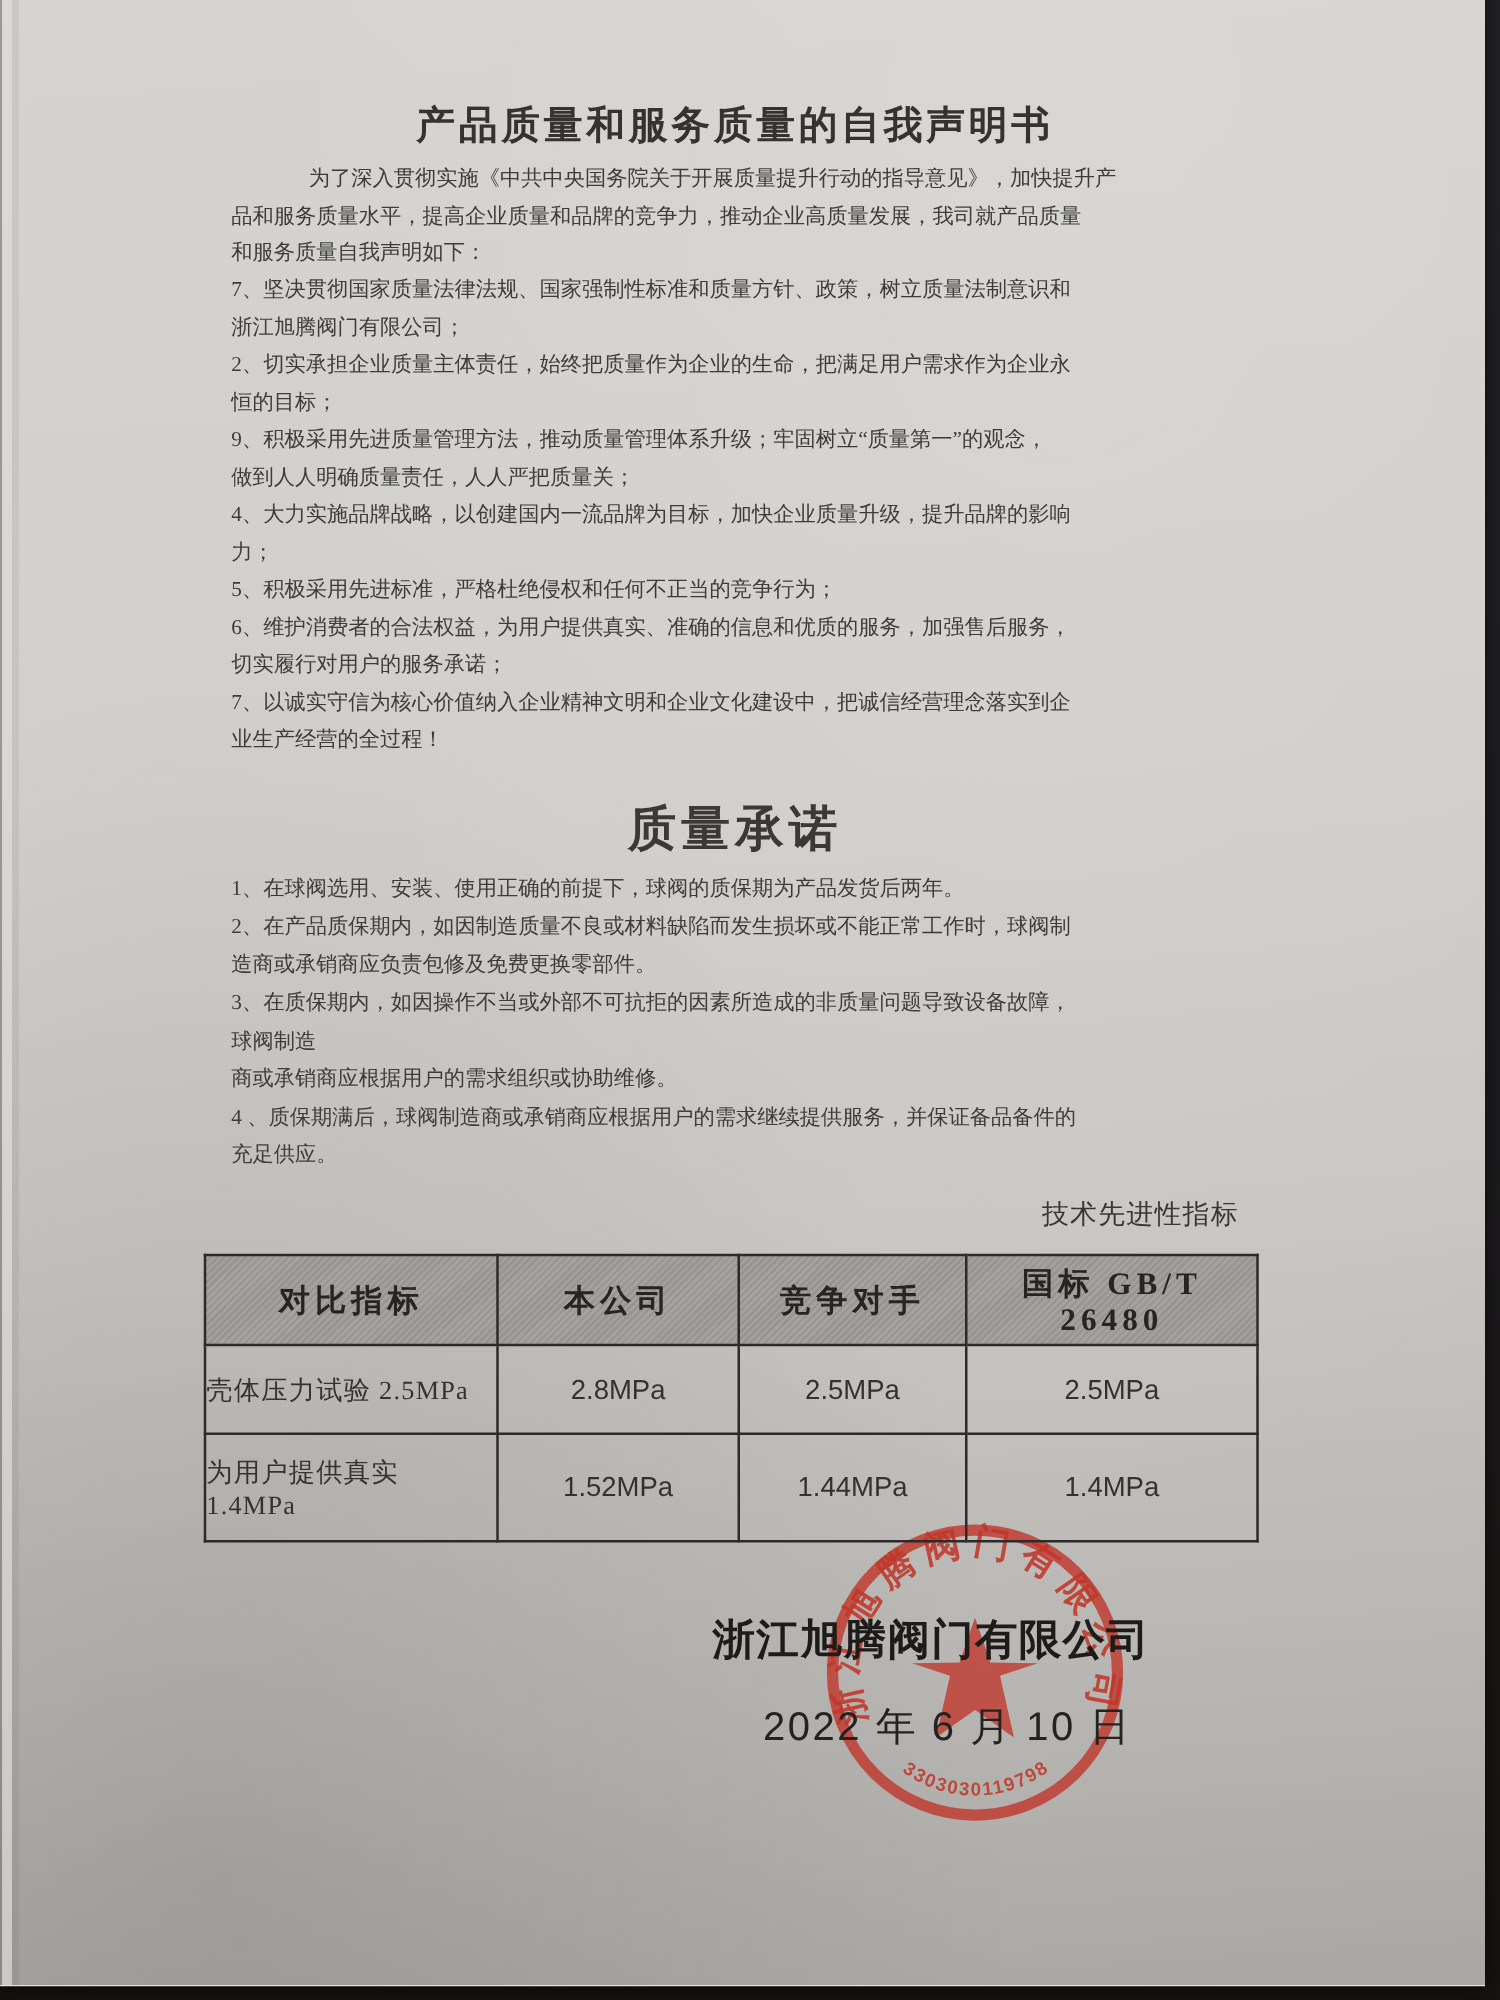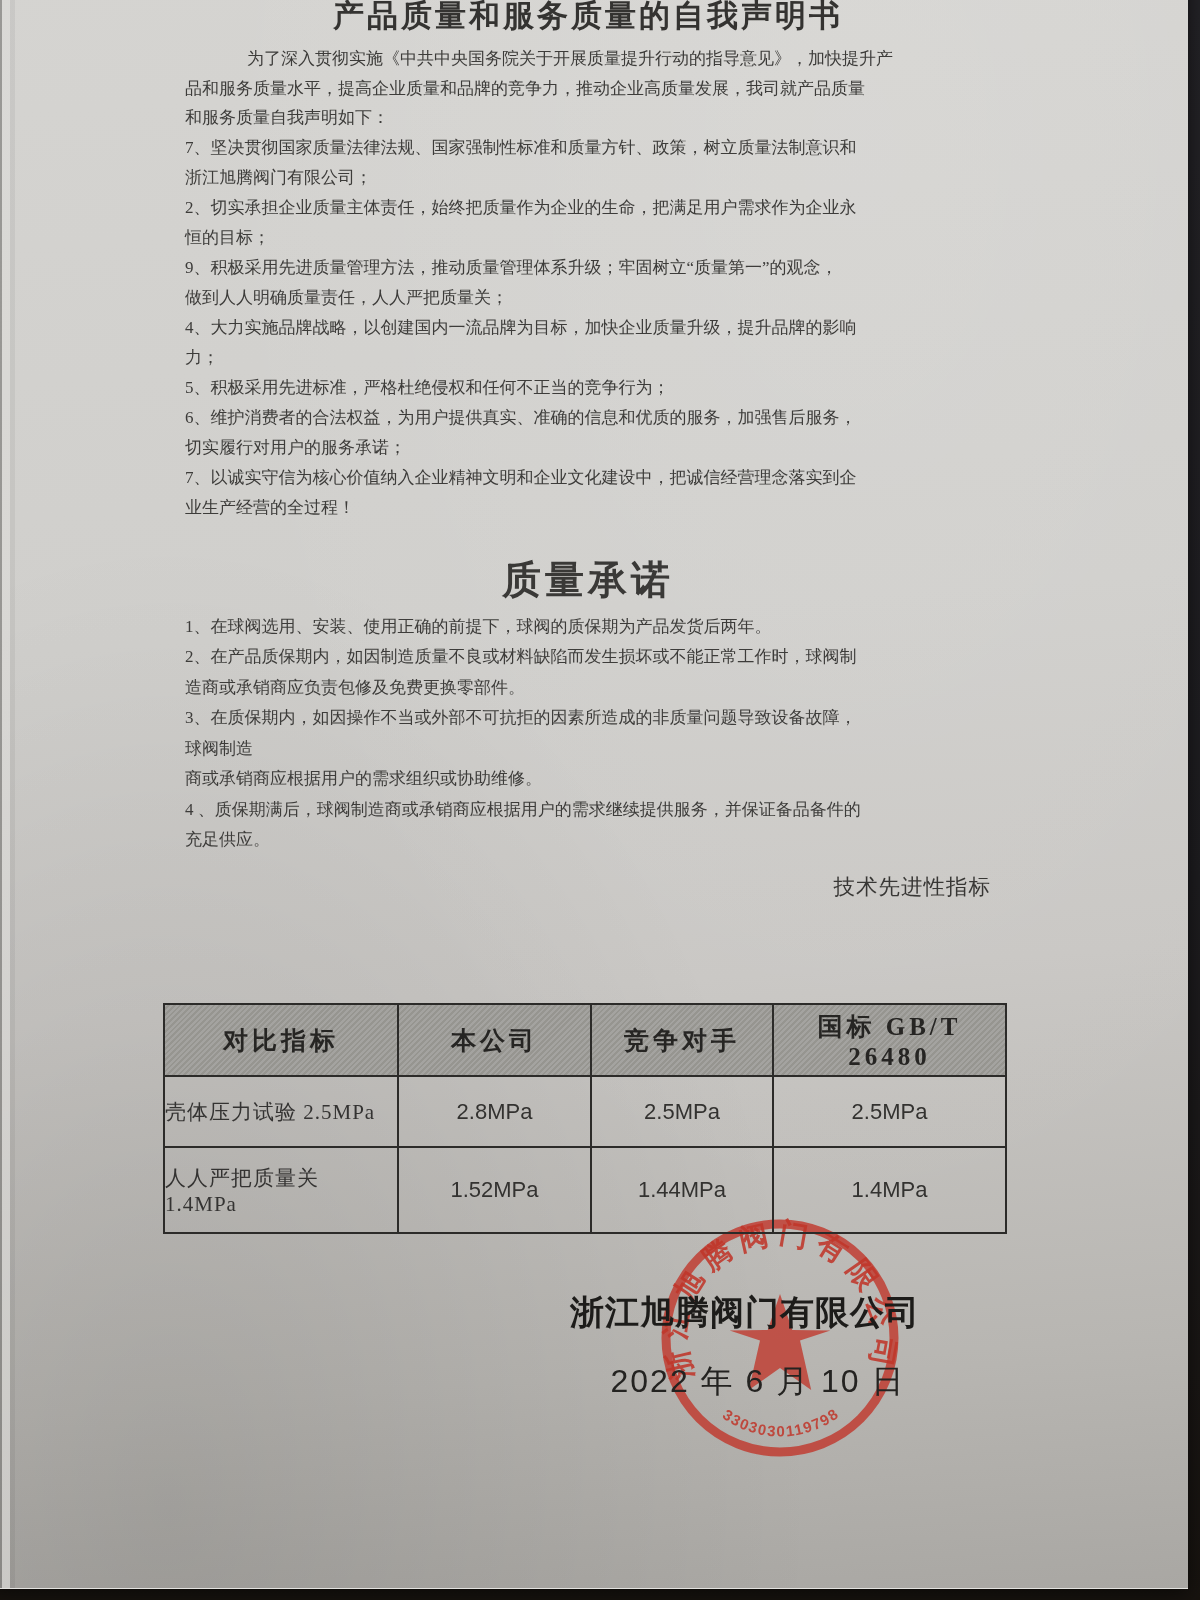--- a/index.html
+++ b/index.html
@@ -25,21 +25,21 @@
     position:absolute;left:0;top:0;width:26px;height:1588px;
     background:linear-gradient(90deg,#7f7e7b 0 2px,#dcdbd8 2px 10px,rgba(0,0,0,0.08) 10px 15px,rgba(0,0,0,0) 15px);
     opacity:.7;
   }
   
   .stamp{position:absolute;left:650px;top:1208px;z-index:1;overflow:visible;}
   
   .content{position:absolute;left:0;top:0;width:1200px;height:1600px;z-index:2;color:#3b3a38;}
   .textcol{position:absolute;left:185px;top:0;width:806px;}
   .doc-title{
-    margin:0;font-size:31px;line-height:32px;font-weight:700;
+    margin:0;padding-top:84px;font-size:31px;line-height:32px;font-weight:700;
     letter-spacing:3px;text-align:center;color:#343331;white-space:nowrap;
   }
   .intro{margin-top:12px;}
   .line{font-size:17px;white-space:nowrap;color:#3d3c3a;}
   .intro .line{line-height:29.5px;}
   .intro .line.first{padding-left:62px;}
   .decl .line{line-height:30px;}
   .promise-heading{
     margin:33px 0 0 0;font-size:39px;line-height:48px;font-weight:700;letter-spacing:4px;
     text-align:center;color:#3a3937;
@@ -156,21 +156,21 @@
         <th>竞争对手</th>
         <th>国标 GB/T  26480</th>
       </tr>
       <tr class="r1">
         <td class="lbl">壳体压力试验 2.5MPa</td>
         <td class="val">2.8MPa</td>
         <td class="val">2.5MPa</td>
         <td class="val">2.5MPa</td>
       </tr>
       <tr class="r2">
-        <td class="lbl">人人严把质量关 1.4MPa</td>
+        <td class="lbl">为用户提供真实 1.4MPa</td>
         <td class="val">1.52MPa</td>
         <td class="val">1.44MPa</td>
         <td class="val">1.4MPa</td>
       </tr>
     </tbody>
       </table>
 
     <div class="company-line">浙江旭腾阀门有限公司</div>
     <div class="date-line">2022 年 6 月 10 日</div>
   </div>

